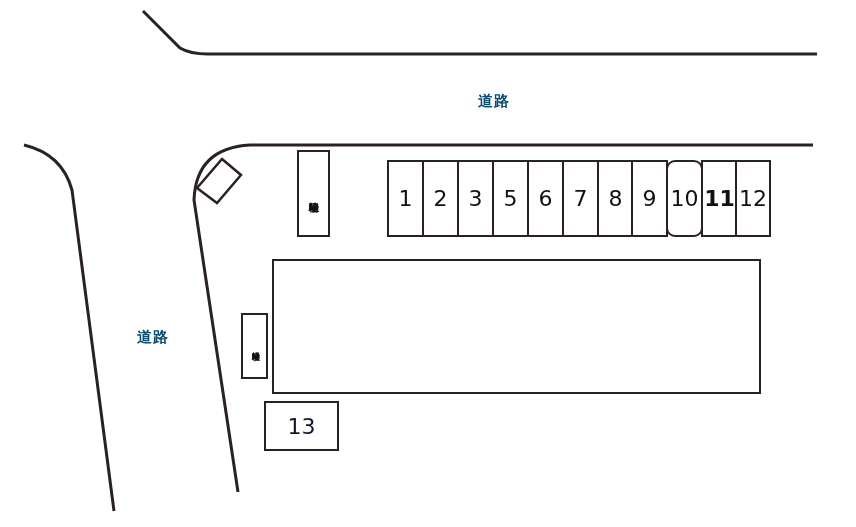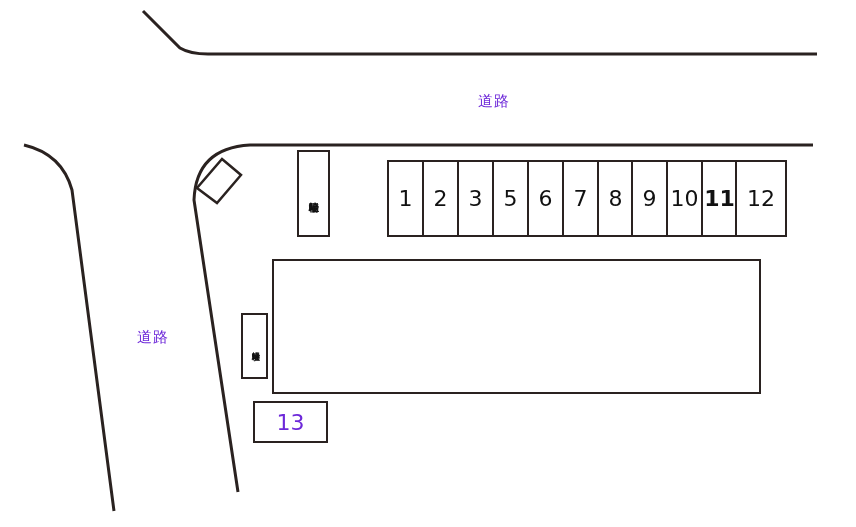--- a/index.html
+++ b/index.html
@@ -1,24 +1,24 @@
 <!DOCTYPE html>
 <html><head>
 <meta charset="utf-8">
 <style>
   html,body{margin:0;padding:0;background:#ffffff;}
   body{width:856px;height:527px;position:relative;overflow:hidden;font-family:"DejaVu Sans","Liberation Sans",sans-serif;}
   svg.map{position:absolute;left:0;top:0;}
-  .lbl{position:absolute;color:#6d28d9;font-weight:normal;}
+  .lbl{position:absolute;color:#0c4a6e;font-weight:bold;}
   .road-label{font-size:15px;letter-spacing:1px;}
   .stall{position:absolute;top:160px;height:77px;border:2px solid #2a2220;box-sizing:border-box;display:flex;align-items:center;justify-content:center;font-size:22px;color:#111;background:#fff;}
   .bike{position:absolute;border:2px solid #2a2220;box-sizing:border-box;display:flex;align-items:center;justify-content:center;background:#fff;}
   .bike span{writing-mode:vertical-rl;font-weight:bold;color:#111;}
   .building{position:absolute;left:272px;top:259px;width:489px;height:135px;border:2px solid #2a2220;box-sizing:border-box;}
-  .lot13{position:absolute;left:253px;top:401px;width:75px;height:42px;border:2px solid #2a2220;box-sizing:border-box;display:flex;align-items:center;justify-content:center;font-size:22px;color:#6d28d9;}
+  .lot13{position:absolute;left:264px;top:401px;width:75px;height:50px;border:2px solid #2a2220;box-sizing:border-box;display:flex;align-items:center;justify-content:center;font-size:22px;color:#0f172a;}
 </style>
 </head>
 <body>
 
 <svg class="map" width="856" height="527" viewBox="0 0 856 527">
 
   <path d="M143 11 L180 48 Q190 54 208 54 L817 54" fill="none" stroke="#2a2220" stroke-width="3"></path>
 
   <path d="M813 145 L250 145 Q196 148 194 200 L238 492" fill="none" stroke="#2a2220" stroke-width="3"></path>
 
@@ -39,20 +39,20 @@
 
 <div>
   <div class="stall" style="left:387px;width:37px;">1</div>
   <div class="stall" style="left:422px;width:37px;">2</div>
   <div class="stall" style="left:457px;width:37px;">3</div>
   <div class="stall" style="left:492px;width:37px;">5</div>
   <div class="stall" style="left:527px;width:37px;">6</div>
   <div class="stall" style="left:562px;width:37px;">7</div>
   <div class="stall" style="left:597px;width:37px;">8</div>
   <div class="stall" style="left:631px;width:37px;">9</div>
-  <div class="stall" style="left:666px;width:37px;">10</div>
+  <div class="stall" style="left:666px;width:37px;border-radius:9px;">10</div>
   <div class="stall" style="left:701px;width:37px;font-weight:bold;">11</div>
-  <div class="stall" style="left:735px;width:52px;">12</div>
+  <div class="stall" style="left:735px;width:36px;">12</div>
 </div>
 
 <div class="building"></div>
 
 <div class="lot13">13</div>
 
 </body></html>

